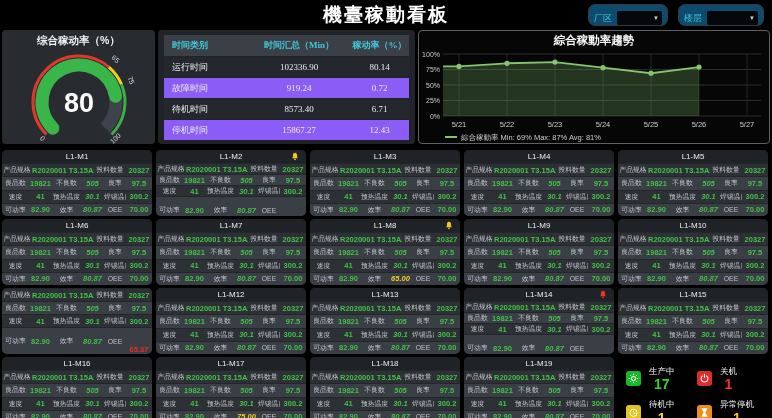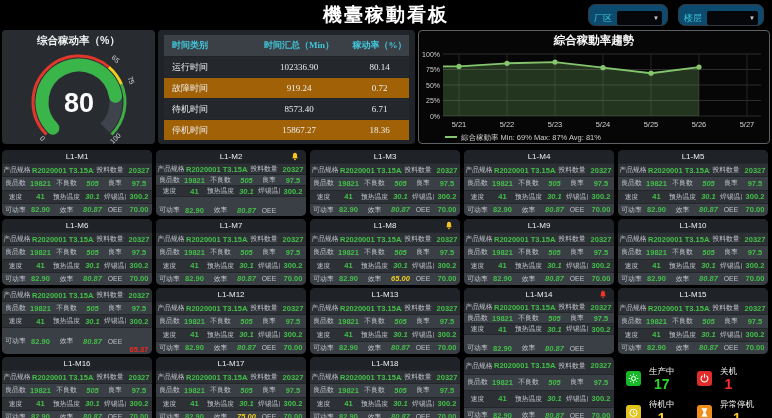--- a/index.html
+++ b/index.html
@@ -21,21 +21,21 @@
   
   .panel{position:absolute;border-radius:4px;box-sizing:border-box;}
   #gauge-panel{left:2px;top:30px;width:153px;height:114px;background:#282c31;}
   .panel-title{color:#f2f2f2;font-size:10.5px;font-weight:bold;text-align:center;padding-top:4px;}
   #gauge-svg{display:block;margin:0 auto;}
 
   #table-panel{left:158px;top:30px;width:257px;height:114px;background:#202327;padding:5px 6px;}
   .trow{display:flex;align-items:center;height:20px;margin-bottom:1px;font-size:9px;color:#ececec;font-family:Liberation Serif, serif;}
   .trow.thead{height:21px;background:#3b4046;color:#41c6da;font-weight:bold;}
   .trow.alt0{background:#24282d;}
-  .trow.alt1{background:#a16207;}
+  .trow.alt1{background:#8b5cf6;}
   .tc0{width:76px;padding-left:8px;}
   .tc1{width:102px;text-align:center;}
   .tc2{flex:1;text-align:center;}
 
   #chart-panel{left:418px;top:30px;width:352px;height:114px;background:#060606;border:1px solid #5d6165;}
   #chart-title{color:#f5f5f5;font-size:11.5px;font-weight:bold;text-align:center;padding-top:2px;}
   #chart-svg{display:block;}
 
   
   #cards{position:absolute;left:2px;top:150px;display:grid;grid-template-columns:repeat(5,150px);
@@ -122,21 +122,21 @@
       <span class="tc2">0.72</span>
     </div>
     <div class="trow alt0">
       <span class="tc0">待机时间</span>
       <span class="tc1">8573.40</span>
       <span class="tc2">6.71</span>
     </div>
     <div class="trow alt1">
       <span class="tc0">停机时间</span>
       <span class="tc1">15867.27</span>
-      <span class="tc2">18.36</span>
+      <span class="tc2">12.43</span>
     </div>
   </div>
 
   <div class="panel" id="chart-panel">
     <div id="chart-title">綜合稼動率趨勢</div>
     <svg id="chart-svg" width="350" height="95" viewBox="0 0 350 95">
         <line x1="24" y1="68" x2="342" y2="68" stroke="#2d2d2d"></line>
         <text x="21" y="70.5" fill="#d0d0d0" font-size="7" text-anchor="end">0%</text>
         <line x1="24" y1="52.5" x2="342" y2="52.5" stroke="#2d2d2d"></line>
         <text x="21" y="55" fill="#d0d0d0" font-size="7" text-anchor="end">25%</text>
@@ -821,20 +821,24 @@
     <div class="crow rd">
       <span class="lb w1">可动率</span>
       <span class="vl w2">82.90</span>
       <span class="lb w3">效率</span>
       <span class="vl w4">80.87</span>
       <span class="lb w5">OEE</span>
       <span class="vl w6">70.00</span>
     </div>
   </div>
       <div class="card">
+    <div class="card-head">
+      <span>L1-M19</span>
+      
+    </div>
     <div class="crow ra">
       <span class="lb wA1">产品规格</span>
       <span class="vl wA2">R2020001 T3.15A250V</span>
       <span class="lb wA3">投料数量</span>
       <span class="vl wA4">20327</span>
     </div>
     <div class="crow rb">
       <span class="lb w1">良品数</span>
       <span class="vl w2">19821</span>
       <span class="lb w3">不良数</span>

